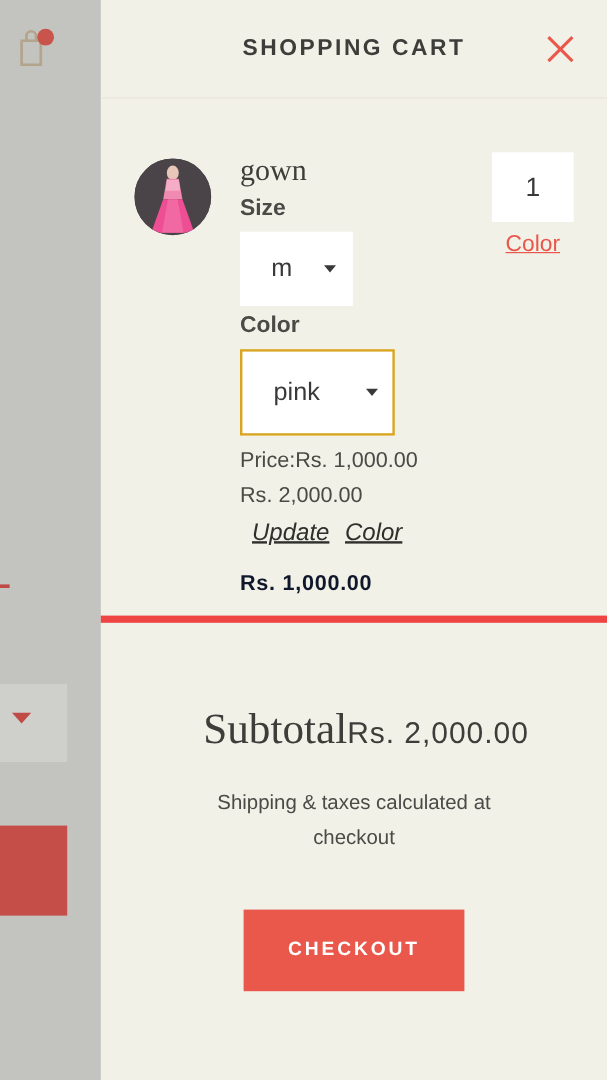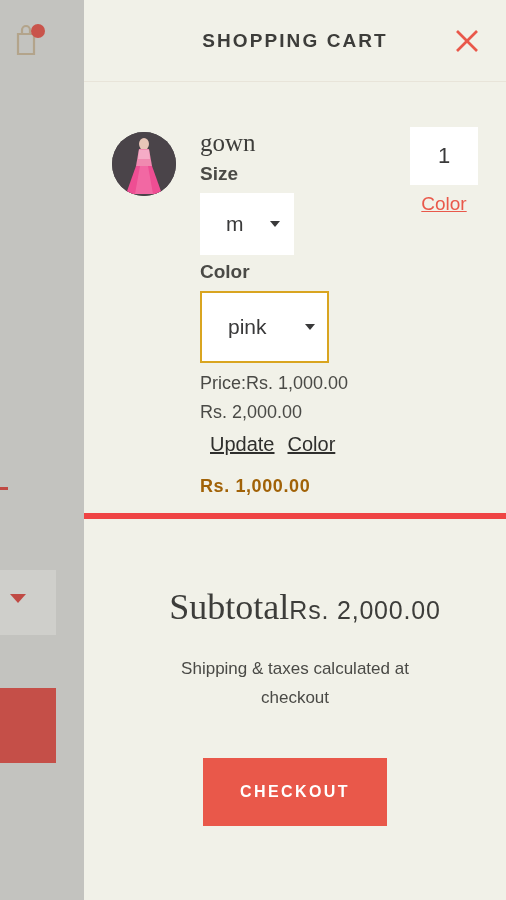--- a/index.html
+++ b/index.html
@@ -170,30 +170,31 @@
     max-width: 180px;
     margin-top: 6px;
   }
   .actions {
     margin-top: 6px;
     padding-left: 10px;
     font-size: 20px;
   }
   .actions a {
     color: #2f2f2d;
+    font-style: italic;
     text-decoration: underline;
     margin-right: 13px;
     cursor: pointer;
   }
   .line-total {
     margin-top: 20px;
     font-size: 18px;
     font-weight: bold;
     letter-spacing: 0.6px;
-    color: #a16207;
+    color: #0f172a;
   }
   .qty-col {
     position: absolute;
     right: 28px; top: 12px;
     width: 68px;
     text-align: center;
   }
   .qty-input {
     width: 68px; height: 58px;
     background: #ffffff;

